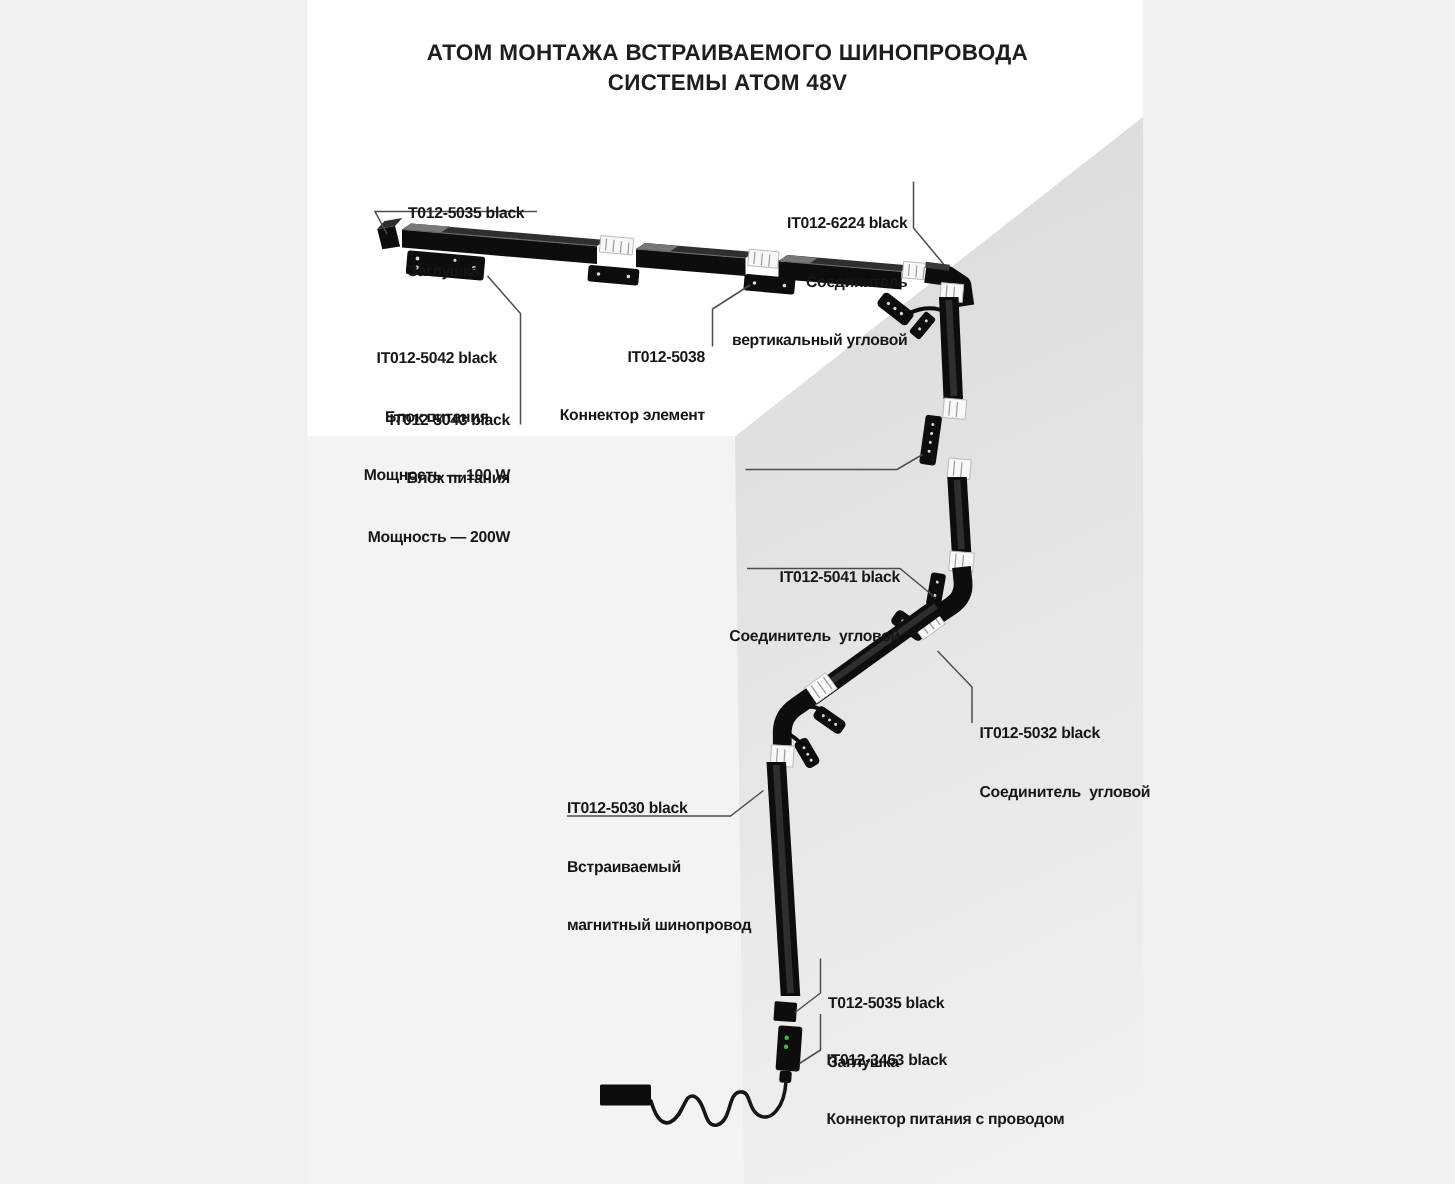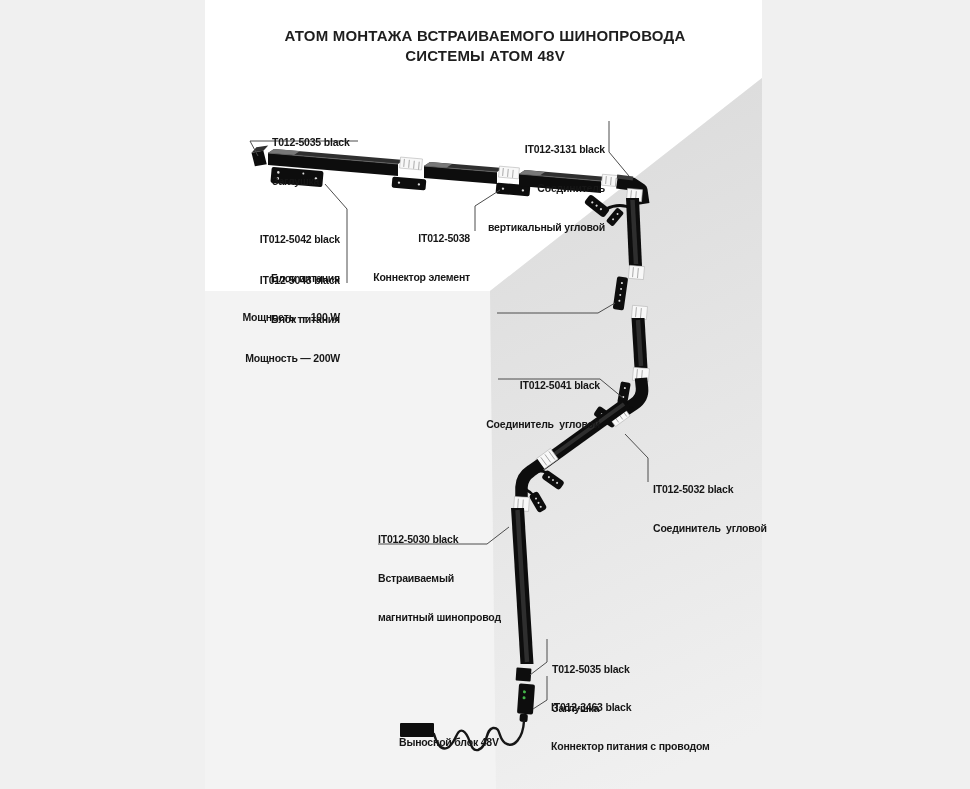--- a/index.html
+++ b/index.html
@@ -251,39 +251,39 @@
   <div class="title">
     <div>АТОМ МОНТАЖА ВСТРАИВАЕМОГО ШИНОПРОВОДА</div>
     <div>СИСТЕМЫ АТОМ 48V</div>
   </div>
 
   <div class="lbl" style="left:272px;top:110px;">
     <div>T012-5035 black</div>
     <div>Заглушка</div>
   </div>
 
-  <div class="lbl r" style="right:630px;top:207px;">
+  <div class="lbl r" style="right:630px;top:207px;text-align:center;">
     <div>IT012-5042 black</div>
     <div>Блок питания</div>
     <div>Мощность — 100 W</div>
   </div>
 
   <div class="lbl r" style="right:630px;top:248px;">
     <div>IT012-5043 black</div>
     <div>Блок питания</div>
     <div>Мощность — 200W</div>
   </div>
 
   <div class="lbl r" style="right:500px;top:206px;">
     <div>IT012-5038</div>
     <div>Коннектор элемент</div>
   </div>
 
   <div class="lbl r" style="right:365px;top:117px;">
-    <div>IT012-3131 black</div>
+    <div>IT012-6224 black</div>
     <div>Соединитель</div>
     <div>вертикальный угловой</div>
   </div>
 
 
   <div class="lbl r" style="right:370px;top:353px;">
     <div>IT012-5041 black</div>
     <div>Соединитель  угловой</div>
   </div>
 
@@ -301,17 +301,14 @@
   <div class="lbl" style="left:552px;top:637px;">
     <div>T012-5035 black</div>
     <div>Заглушка</div>
   </div>
 
   <div class="lbl" style="left:551px;top:675px;">
     <div>IT012-3463 black</div>
     <div>Коннектор питания с проводом</div>
   </div>
 
-  <div class="lbl" style="left:399px;top:710px;">
-    <div>Выносной блок 48V</div>
-  </div>
 
 </div>
 
 </body></html>

